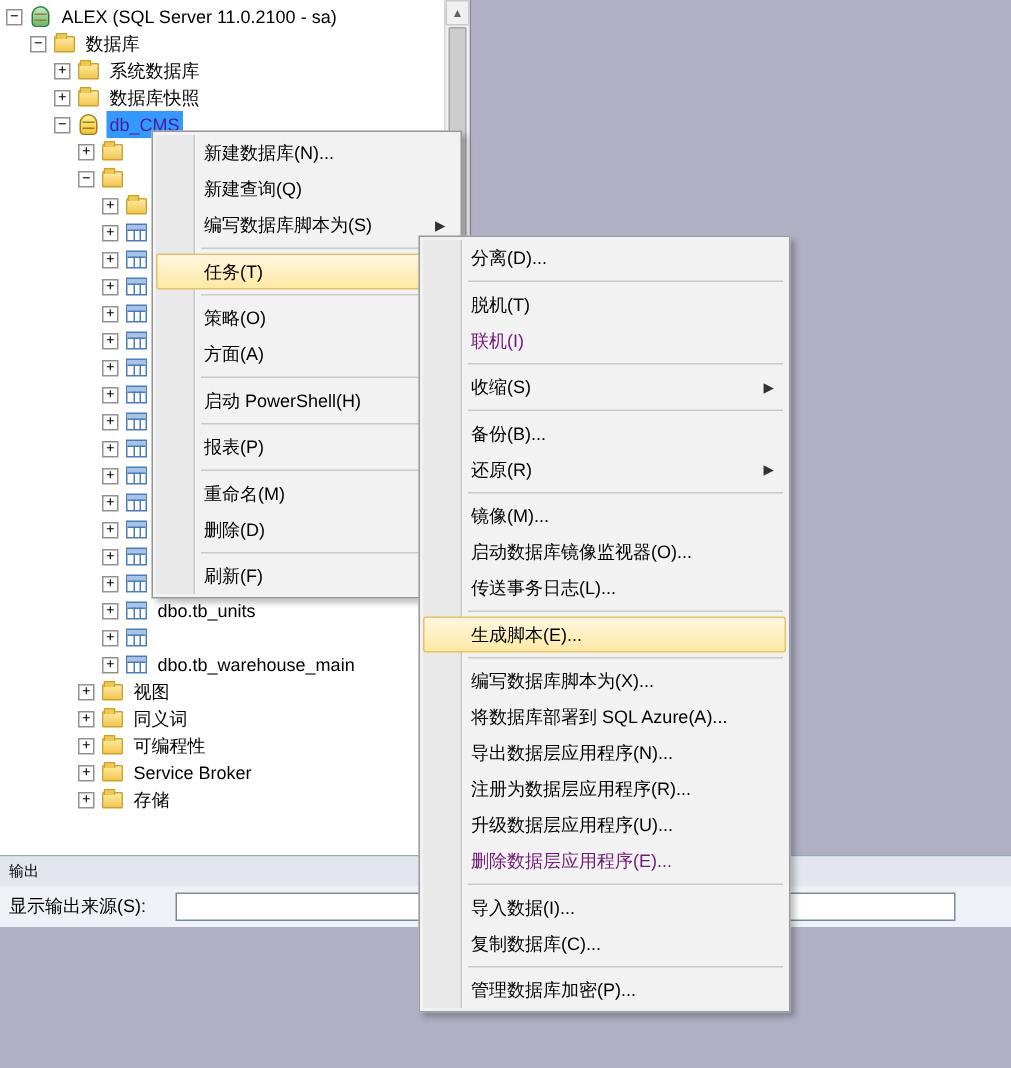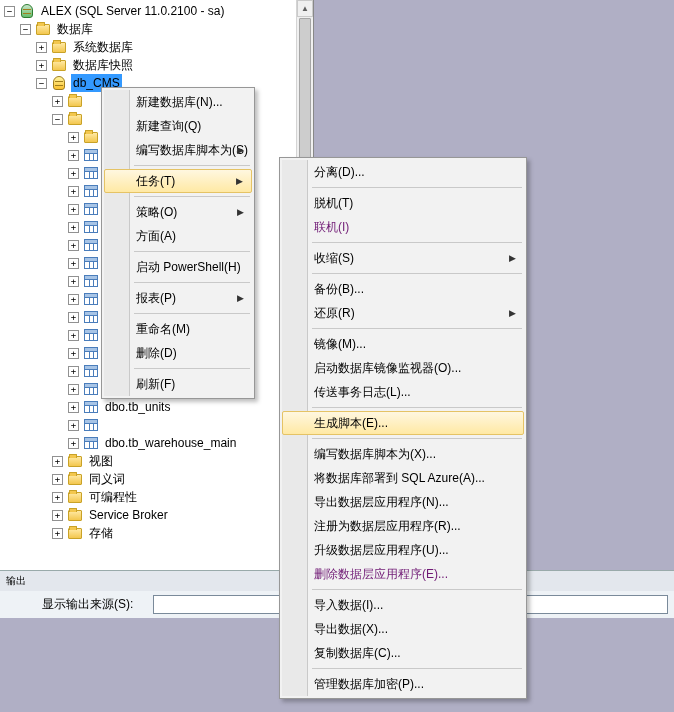--- a/index.html
+++ b/index.html
@@ -19,42 +19,42 @@
 .folder-icon { width: 14px; height: 11px; background: linear-gradient(#ffe9a4, #f3c74e); border: 1px solid #c9a227; border-radius: 1px; position: relative; }
 .folder-icon::before { content: ""; position: absolute; top: -3px; left: 0; width: 6px; height: 3px; background: #f3c74e; border: 1px solid #c9a227; border-bottom: none; border-radius: 1px 1px 0 0; }
 .db-icon { width: 12px; height: 14px; background: linear-gradient(#fff59d, #fbc02d); border: 1px solid #a07d1c; border-radius: 6px 6px 3px 3px; position: relative; }
 .db-icon::before { content: ""; position: absolute; top: 1px; left: 1px; right: 1px; height: 3px; border-bottom: 1px solid #a07d1c; }
 .db-icon::after { content: ""; position: absolute; top: 5px; left: 1px; right: 1px; height: 3px; border-bottom: 1px solid #a07d1c; }
 .db-icon.green { background: linear-gradient(#c8e6c9, #66bb6a); border-color: #2e7d32; }
 .table-icon { width: 14px; height: 12px; background: #fff; border: 1px solid #4a7dbb; position: relative; }
 .table-icon::before { content: ""; position: absolute; top: 0; left: 0; right: 0; height: 3px; background: #a7c4e6; border-bottom: 1px solid #4a7dbb; }
 .table-icon::after { content: ""; position: absolute; top: 3px; bottom: 0; left: 4px; width: 1px; background: #4a7dbb; box-shadow: 4px 0 0 #4a7dbb; }
 .tree-row .lbl { padding: 0 2px; }
-.tree-row .lbl.sel { background: #3399ff; color: #000000; }
+.tree-row .lbl.sel { background: #3399ff; color: #4c1d95; }
 
 .scroll-track { position: absolute; right: 0; top: 0; bottom: 0; width: 17px; background: #f0f0f0; border-left: 1px solid #d4d4d4; }
 .scroll-btn { height: 17px; background: #f0f0f0; border: 1px solid #cacaca; display: flex; align-items: center; justify-content: center; color: #606060; font-size: 8px; }
 .scroll-thumb { position: absolute; left: 2px; right: 2px; background: #cdcdcd; border: 1px solid #a6a6a6; border-radius: 1px; }
 
 .right-bg { flex: 1; background: #b0afc5; }
 
 .output-panel { position: absolute; left: 0; right: 0; top: 570px; background: #eef2f6; border-top: 1px solid #9aa; }
 .output-title { padding: 3px 6px; background: #e3e7ed; font-size: 10px; }
-.output-bar { display: flex; align-items: center; padding: 4px 6px; gap: 20px; background: #eef2f6; margin-left: 36px; }
+.output-bar { display: flex; align-items: center; padding: 4px 6px; gap: 20px; background: #eef2f6; }
 .output-bar input { flex: 1; max-width: 520px; height: 19px; border: 1px solid #7a8a9a; background: #fff; padding: 0 4px; }
 
 .ctx-menu { position: absolute; background: #f2f2f2; border: 1px solid #979797; box-shadow: 3px 3px 4px rgba(0,0,0,.25); padding: 2px; z-index: 100; }
 .ctx-menu .gutter { position: absolute; left: 2px; top: 2px; bottom: 2px; width: 26px; background: #e9e9e9; border-right: 1px solid #c9c9c9; }
 .ctx-item { position: relative; display: flex; align-items: center; height: 24px; padding-left: 32px; padding-right: 22px; cursor: default; white-space: nowrap; }
 .ctx-item.hl { background: linear-gradient(#fff7e0, #ffe9a4); border: 1px solid #e5c365; border-radius: 2px; height: 24px; margin: 0; padding-left: 31px; padding-right: 21px; }
 .ctx-item.disabled { color: #701a75; }
 .ctx-item .arrow { position: absolute; right: 8px; font-size: 9px; color: #333; }
 .ctx-sep { height: 1px; background: #c9c9c9; margin: 3px 2px 3px 30px; }
 
-#menu1 { left: 101px; top: 87px; width: 154px; }
+#menu1 { left: 101px; top: 87px; width: 207px; }
 #menu2 { left: 279px; top: 157px; width: 248px; }
 </style>
 </head>
 <body>
 
 <div class="main-content">
   <div class="tree-panel">
     <div class="tree-scroll">
       <div class="tree">
 
@@ -416,22 +416,19 @@
       <span>升级数据层应用程序(U)...</span>
     </div>
   <div class="ctx-item disabled">
       <span>删除数据层应用程序(E)...</span>
     </div>
   <div class="ctx-sep"></div>
   <div class="ctx-item">
       <span>导入数据(I)...</span>
     </div>
   <div class="ctx-item">
-      <span>导出数据(X)...</span>
-    </div>
-  <div class="ctx-item">
       <span>复制数据库(C)...</span>
     </div>
   <div class="ctx-sep"></div>
   <div class="ctx-item">
       <span>管理数据库加密(P)...</span>
     </div>
 </div>
 
 </body></html>

